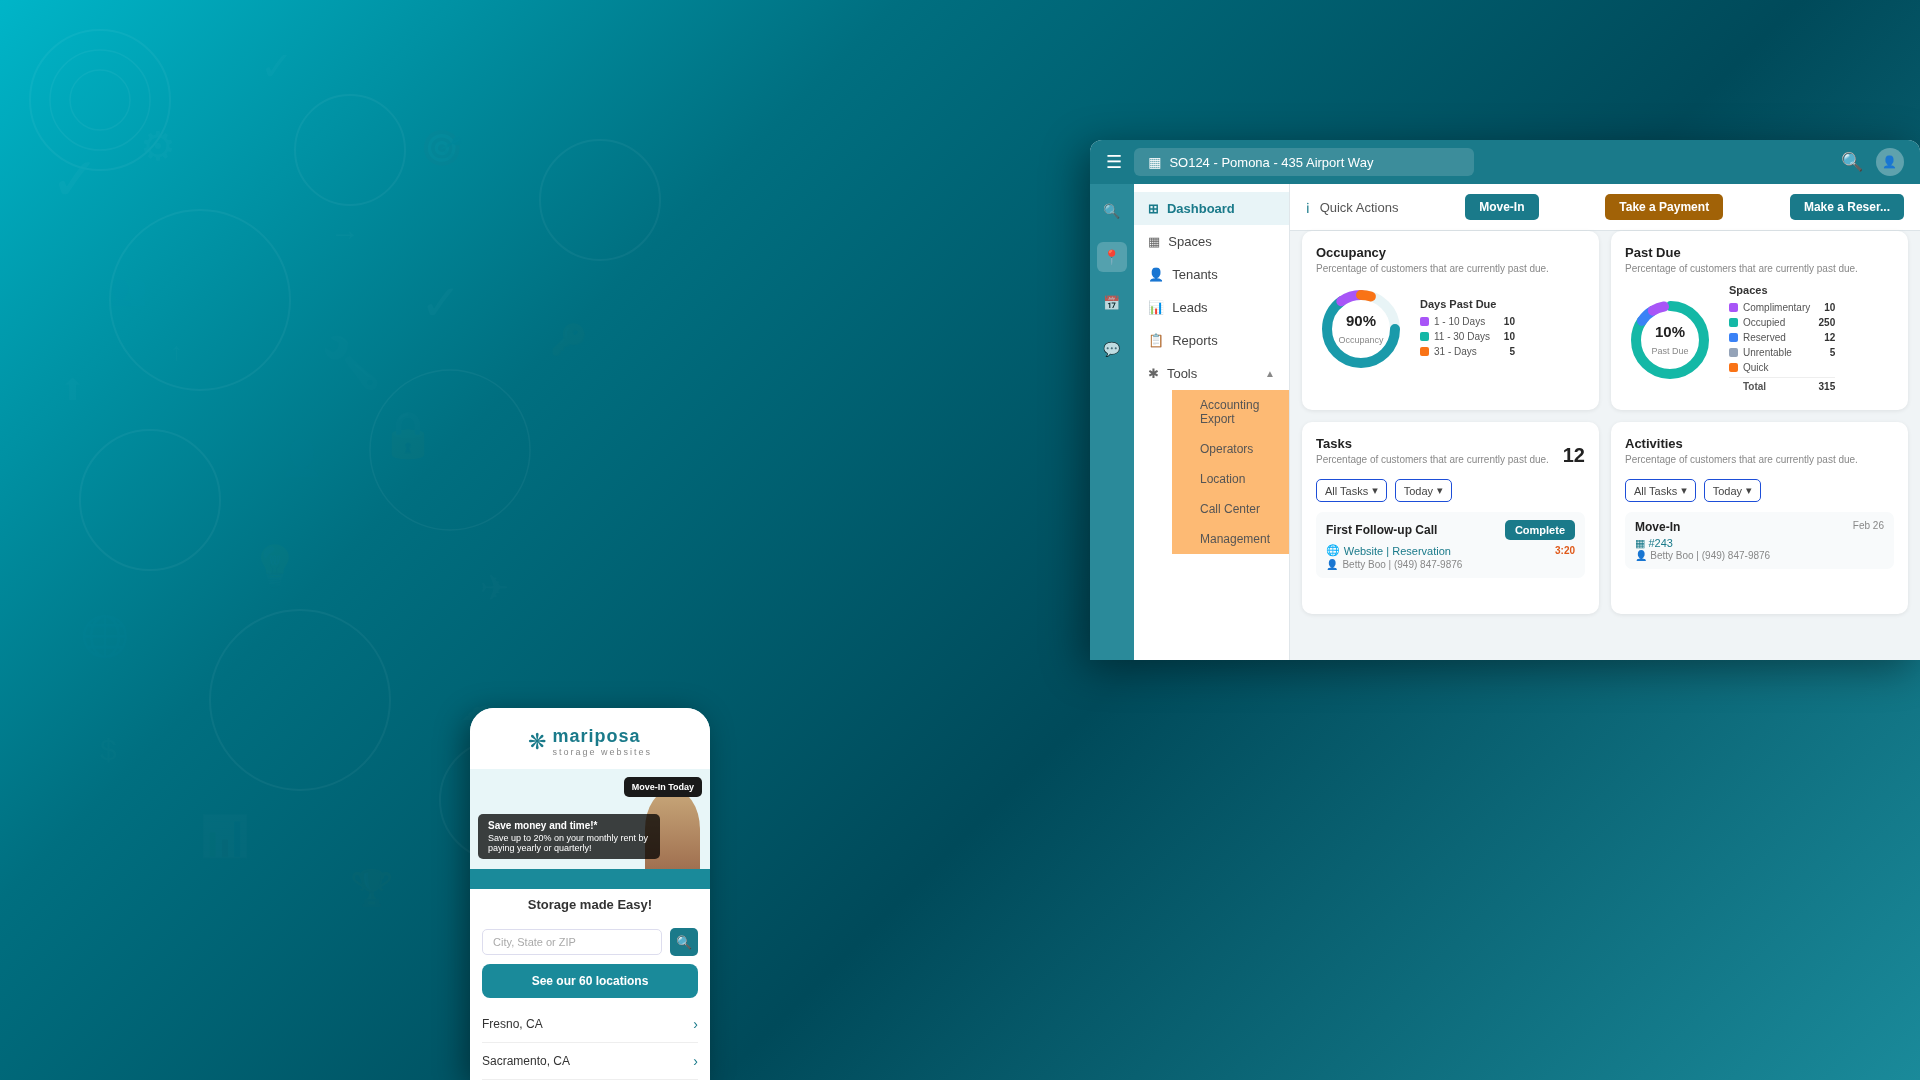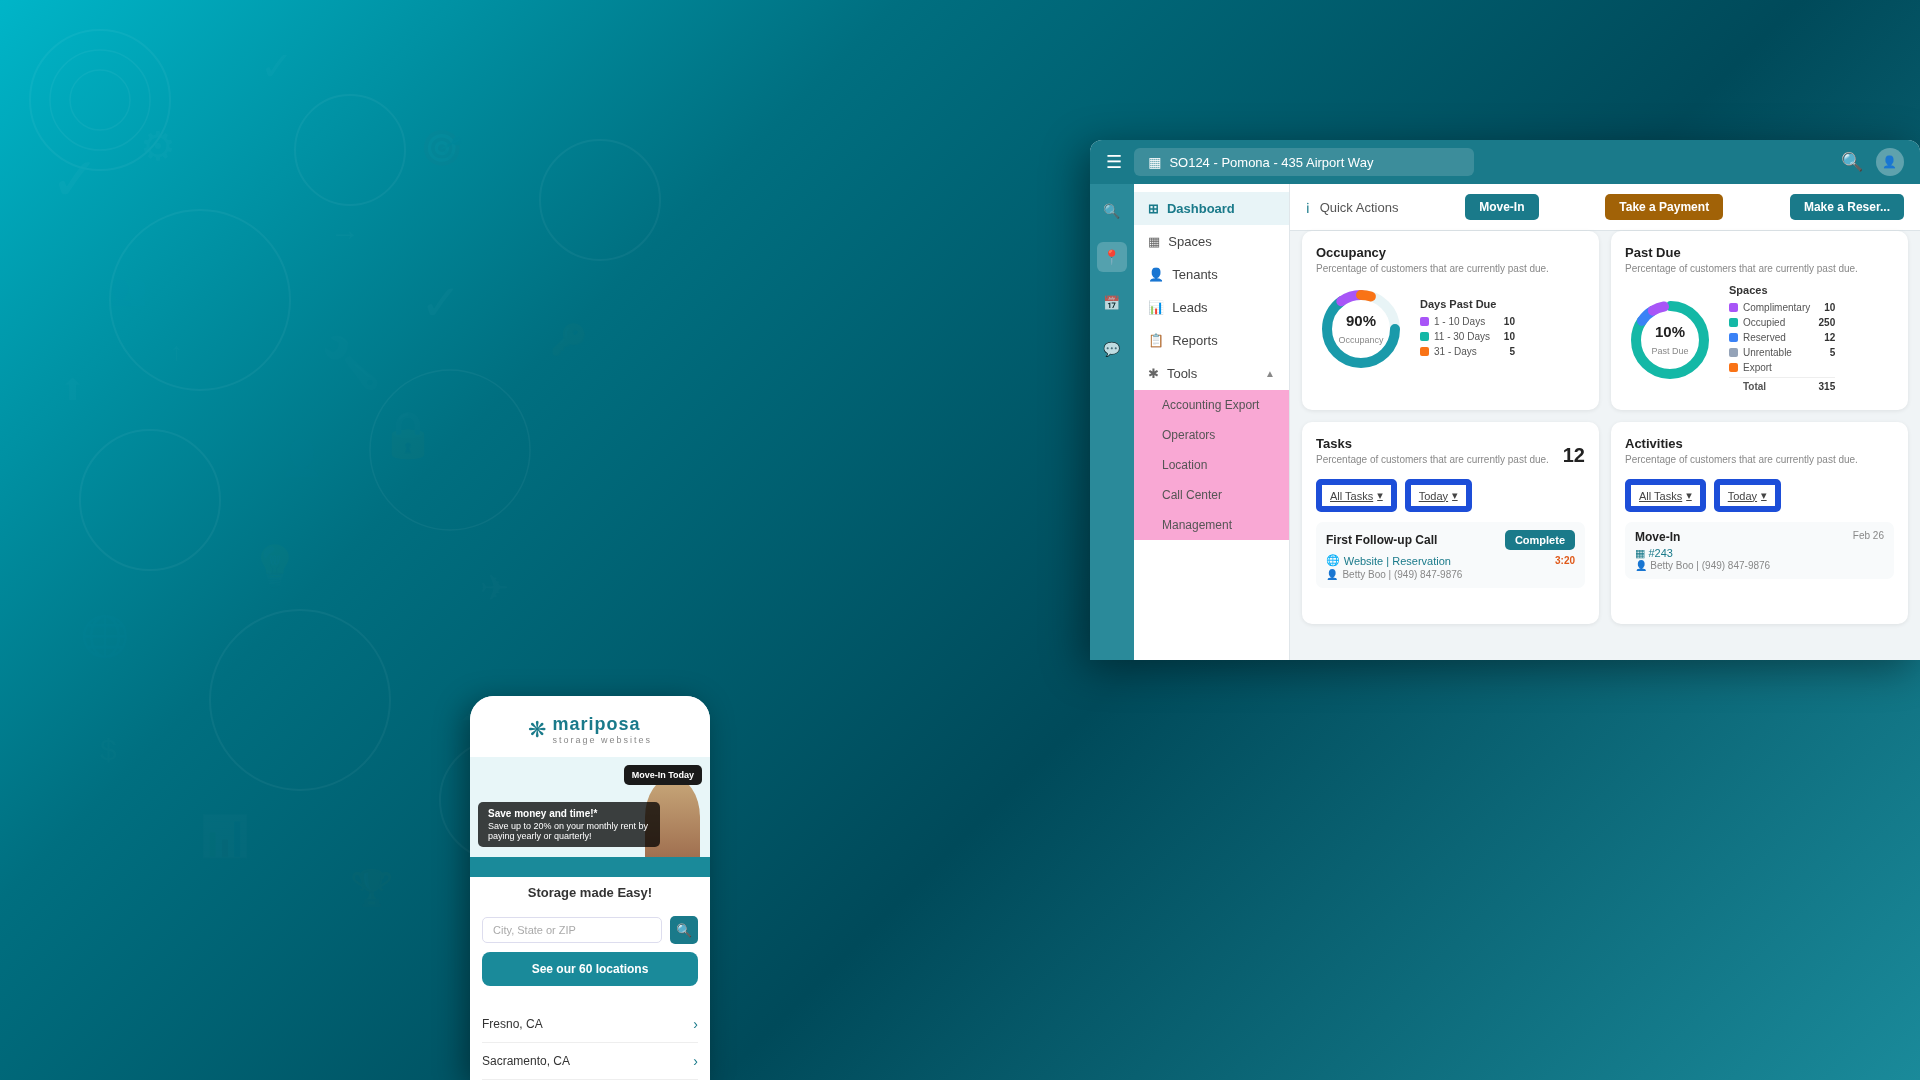--- a/index.html
+++ b/index.html
@@ -151,21 +151,22 @@
       font-weight: 600;
     }
     .nav-item-icon { font-size: 13px; color: #666; }
     .nav-item.active .nav-item-icon { color: #1a7a8a; }
     .nav-expand {
       font-size: 10px;
       margin-left: auto;
       color: #888;
     }
     .nav-submenu {
-      background: #f9a8d4;
+      background: #fdba74;
+      margin-left: 38px;
     }
     .nav-submenu-item {
       padding: 8px 14px 8px 28px;
       font-size: 12px;
       color: #555;
       cursor: pointer;
     }
 
     
     .main-content {
@@ -317,31 +318,30 @@
       font-size: 20px;
       font-weight: 700;
       color: #222;
     }
     .tasks-filters {
       display: flex;
       gap: 8px;
       margin-bottom: 10px;
     }
     .tasks-select {
-      border: 6px solid #1d4ed8;
+      border: 1px solid #1d4ed8;
       border-radius: 5px;
       padding: 4px 8px;
       font-size: 11px;
       color: #444;
       background: white;
       cursor: pointer;
       display: flex;
       align-items: center;
       gap: 4px;
-      text-decoration: underline;
     }
     .task-row {
       background: #f8fafb;
       border-radius: 7px;
       padding: 8px 10px;
       margin-bottom: 22px;
     }
     .task-row-header {
       display: flex;
       align-items: center;
@@ -528,21 +528,21 @@
       color: white;
       font-size: 13px;
     }
     .phone-see-locations {
       background: #1a8a9a;
       color: white;
       text-align: center;
       padding: 10px;
       font-size: 12px;
       font-weight: 700;
-      margin: 0 12px 20px;
+      margin: 0 12px 8px;
       border-radius: 8px;
     }
     .phone-location-list {
       padding: 0 12px;
     }
     .phone-location-item {
       display: flex;
       align-items: center;
       justify-content: space-between;
       padding: 10px 0;
@@ -749,21 +749,21 @@
                   <span>Reserved</span>
                   <span class="legend-val">12</span>
                 </div>
                 <div class="legend-row">
                   <div class="legend-dot" style="background:#94a3b8"></div>
                   <span>Unrentable</span>
                   <span class="legend-val">5</span>
                 </div>
                 <div class="legend-row">
                   <div class="legend-dot" style="background:#f97316"></div>
-                  <span>Export</span>
+                  <span>Quick</span>
                   <span class="legend-val"></span>
                 </div>
                 <div class="legend-row" style="border-top:1px solid #eee;padding-top:3px;margin-top:2px">
                   <div class="legend-dot" style="background:transparent"></div>
                   <span style="font-weight:700">Total</span>
                   <span class="legend-val" style="font-weight:700">315</span>
                 </div>
               </div>
             </div>
           </div>

